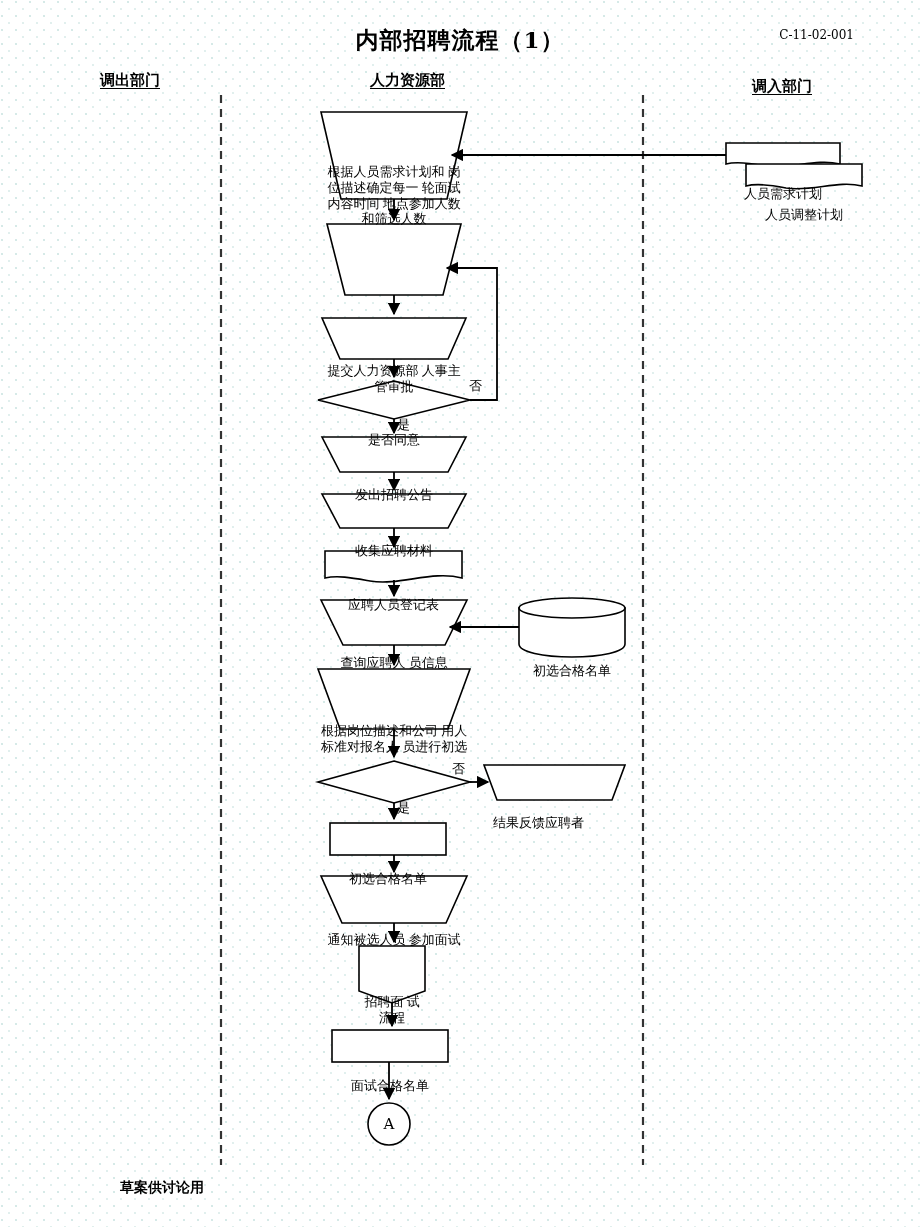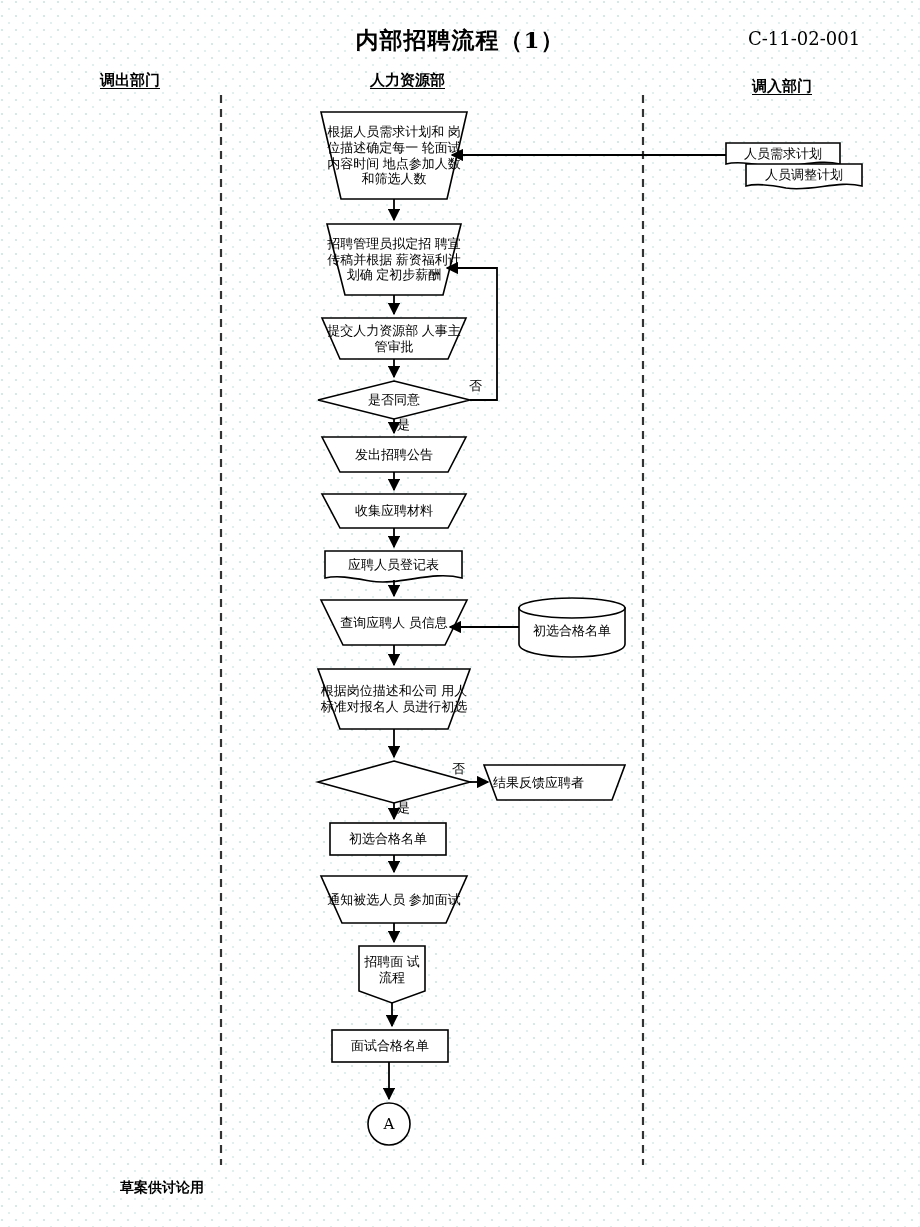--- a/index.html
+++ b/index.html
@@ -18,38 +18,39 @@
   #stage{position:absolute;left:0;top:0;width:920px;height:1227px;}
   svg#flow{position:absolute;left:0;top:0;width:920px;height:1227px;}
 
   .txt{position:absolute;white-space:pre;line-height:1.18;text-align:center;}
   .title{
     left:0;top:26px;width:920px;text-align:center;
     font-size:23px;font-weight:bold;letter-spacing:1px;
     font-family:"DejaVu Serif","Liberation Serif",serif;
   }
   .doccode{
-    left:704px;top:28px;width:200px;text-align:center;
-    font-size:18px;font-family:"DejaVu Serif","Liberation Serif",serif;
+    left:654px;top:28px;width:200px;text-align:right;
+    font-size:12px;font-family:"DejaVu Serif","Liberation Serif",serif;
   }
   .colhead{
     font-size:15px;font-weight:bold;
     font-family:"DejaVu Serif","Liberation Serif",serif;
     text-decoration:underline;text-underline-offset:3px;
   }
   .footer{
     left:88px;top:1180px;font-size:14px;font-weight:bold;
     font-family:Liberation Serif, serif;
     margin-left:32px;
   }
   .nodetext{
     position:absolute;display:flex;align-items:center;justify-content:center;
     text-align:center;font-size:13px;line-height:1.22;
-    font-family:Liberation Sans, sans-serif;
+    font-family:Liberation Serif, serif;
     pointer-events:none;
+    margin-top:40px;
   }
   .edgelabel{
     position:absolute;font-size:13px;
     font-family:"DejaVu Serif","Liberation Serif",serif;
   }
   .conn-letter{
     position:absolute;display:flex;align-items:center;justify-content:center;
     font-size:15px;font-family:"DejaVu Serif","Liberation Serif",serif;
   }
 </style>
@@ -157,24 +158,20 @@
 
       <line x1="389" y1="1062" x2="389" y2="1099" marker-end="url(#arr)"></line>
     </g>
   </svg>
 
   <div class="nodetext" style="left:321px;top:112px;width:146px;height:87px;">根据人员需求计划和
 岗位描述确定每一
 轮面试内容时间
 地点参加人数
 和筛选人数</div>
-  <div class="nodetext" style="left:327px;top:224px;width:134px;height:71px;">招聘管理员拟定招
-聘宣传稿并根据
-薪资福利计划确
-定初步薪酬</div>
   <div class="nodetext" style="left:322px;top:318px;width:144px;height:41px;">提交人力资源部
 人事主管审批</div>
   <div class="nodetext" style="left:334px;top:381px;width:120px;height:38px;">是否同意</div>
   <div class="nodetext" style="left:322px;top:437px;width:144px;height:35px;">发出招聘公告</div>
   <div class="nodetext" style="left:322px;top:494px;width:144px;height:34px;">收集应聘材料</div>
   <div class="nodetext" style="left:325px;top:551px;width:137px;height:27px;">应聘人员登记表</div>
   <div class="nodetext" style="left:321px;top:600px;width:146px;height:45px;">查询应聘人
 员信息</div>
   <div class="nodetext" style="left:519px;top:608px;width:106px;height:46px;">初选合格名单</div>
   <div class="nodetext" style="left:318px;top:669px;width:152px;height:60px;">根据岗位描述和公司

